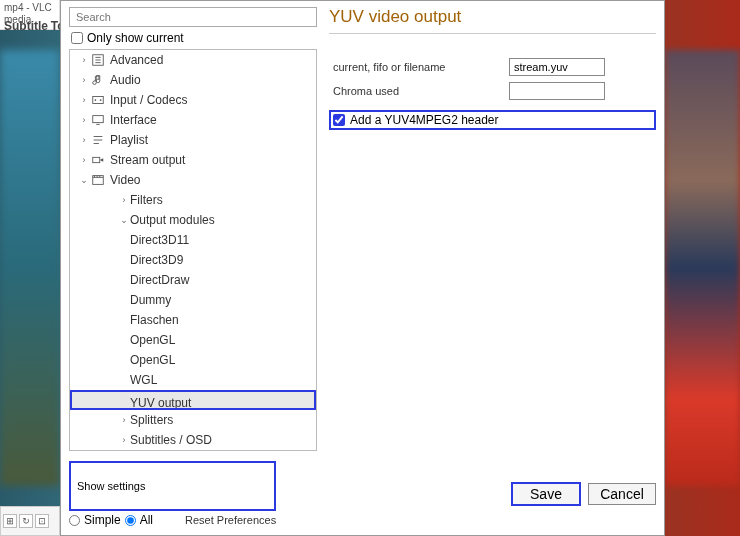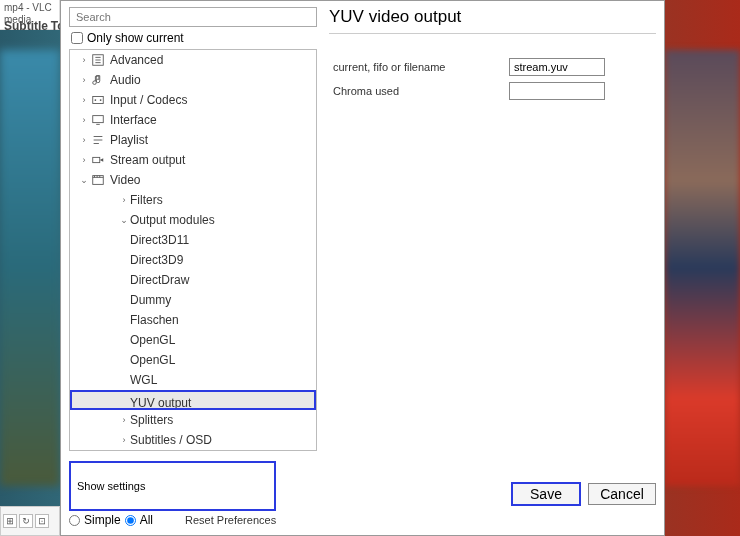--- a/index.html
+++ b/index.html
@@ -20,21 +20,21 @@
 .tree-box { flex: 1; border: 1px solid #bbb; overflow-y: auto; background: #fff; }
 .tree-item { display: flex; align-items: center; height: 20px; padding: 0 4px; color: #333; cursor: pointer; white-space: nowrap; }
 .arrow { width: 12px; text-align: center; color: #666; font-size: 9px; }
 .icon-slot { width: 16px; height: 14px; display: inline-flex; align-items: center; justify-content: center; margin-right: 4px; }
 .icon-slot svg { width: 14px; height: 14px; }
 .d1 { padding-left: 8px; } .d3 { padding-left: 48px; } .d4 { padding-left: 60px; }
 .sel { background: #e8e8e8; align-items: flex-end; }
 .hl-blue { outline: 2px solid #2a3ae0; outline-offset: -2px; }
 
 .right-col { flex: 1; display: flex; flex-direction: column; padding-top: 0; }
-.panel-title { font-size: 17px; color: #000000; padding-bottom: 6px; border-bottom: 1px solid #ccc; margin-bottom: 24px; }
+.panel-title { font-size: 17px; color: #a16207; padding-bottom: 6px; border-bottom: 1px solid #ccc; margin-bottom: 24px; }
 .form-row { display: flex; align-items: center; margin-bottom: 6px; }
 .form-label { width: 180px; color: #333; font-size: 11px; padding-left: 4px; }
 .form-input { width: 96px; height: 18px; border: 1px solid #888; padding: 0 4px; font-size: 11px; }
 .chk-row { display: inline-flex; align-items: center; gap: 5px; padding: 3px 8px 3px 4px; margin-top: 4px; }
 .chk-row input { width: 12px; height: 12px; accent-color: #2a3ae0; }
 
 .dialog-foot { border-top: 0; padding: 4px 8px 8px 8px; display: flex; align-items: center; gap: 8px; }
 .show-settings { border: 2px solid #2a3ae0; padding: 17px 6px; font-size: 11px; }
 .radio-row { display: flex; align-items: center; gap: 4px; font-size: 11px; }
 .radio-row input { width: 11px; height: 11px; }
@@ -200,20 +200,24 @@
     <div class="right-col">
       <div class="panel-title">YUV video output</div>
       <div class="form-row">
         <span class="form-label">current, fifo or filename</span>
         <input class="form-input" value="stream.yuv" style="">
       </div>
       <div class="form-row">
         <span class="form-label">Chroma used</span>
         <input class="form-input" value="" style="">
       </div>
+      <label class="chk-row hl-blue">
+        <input type="checkbox" checked="" style="">
+        <span>Add a YUV4MPEG2 header</span>
+      </label>
     </div>
   </div>
 
   <div class="dialog-foot">
     <div class="show-wrap">
       <div class="show-settings">Show settings</div>
       <div class="radio-row">
         <input type="radio" name="ss" style="">
         <span>Simple</span>
         <input type="radio" name="ss" checked="" style="">

